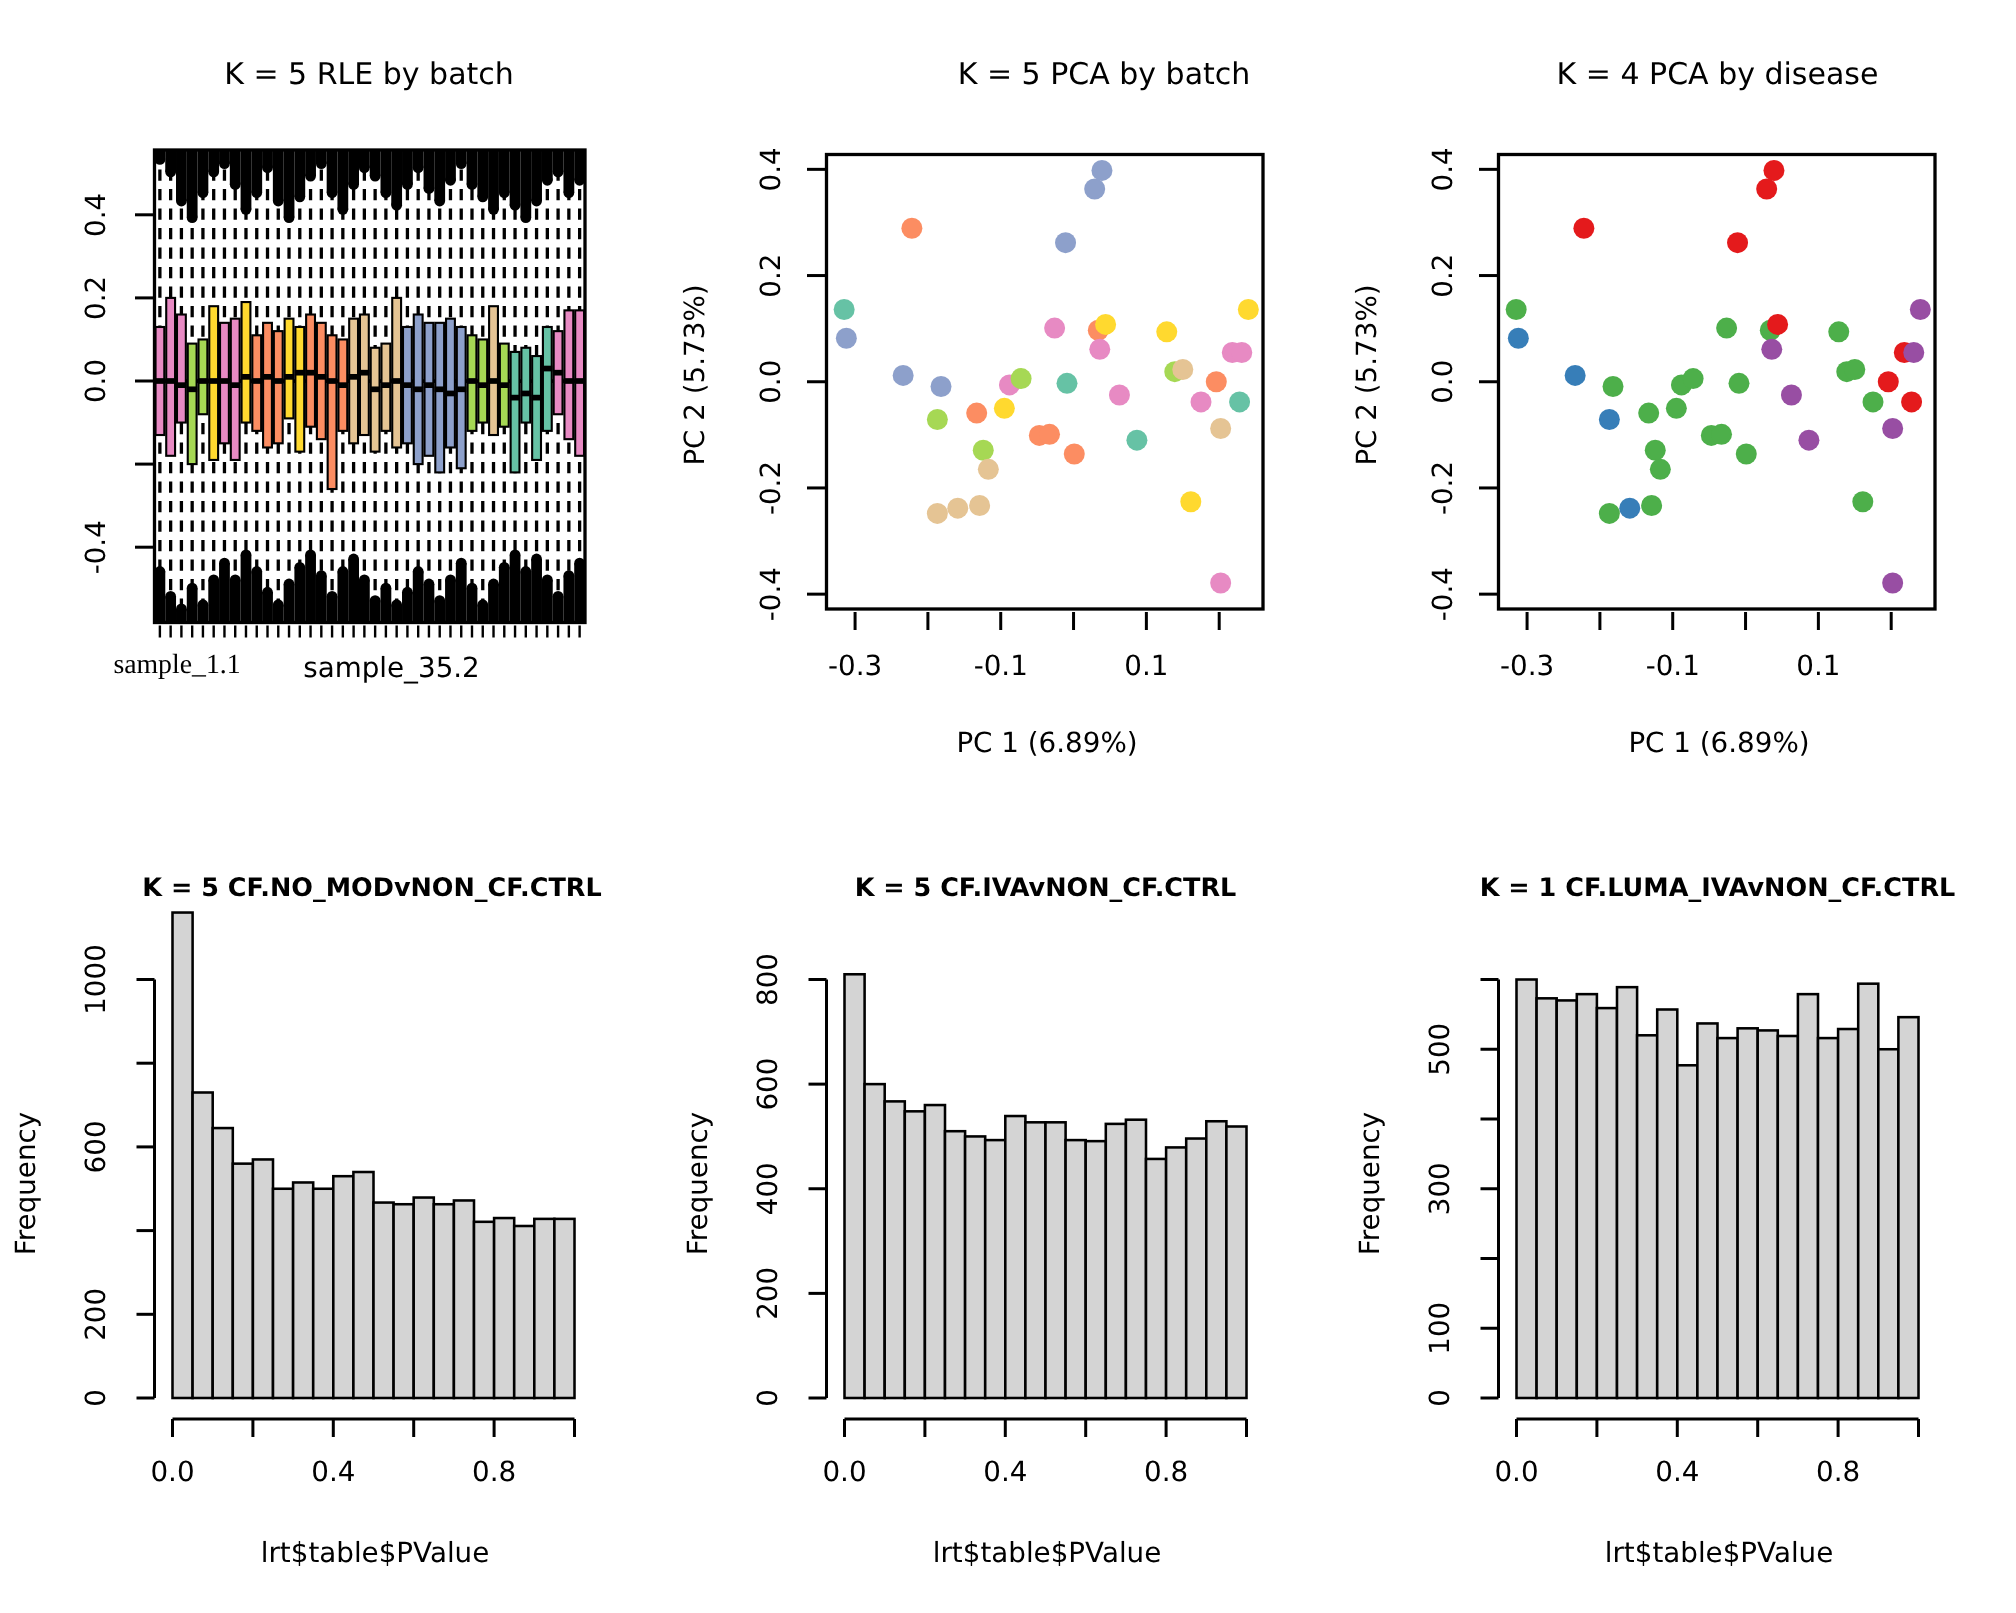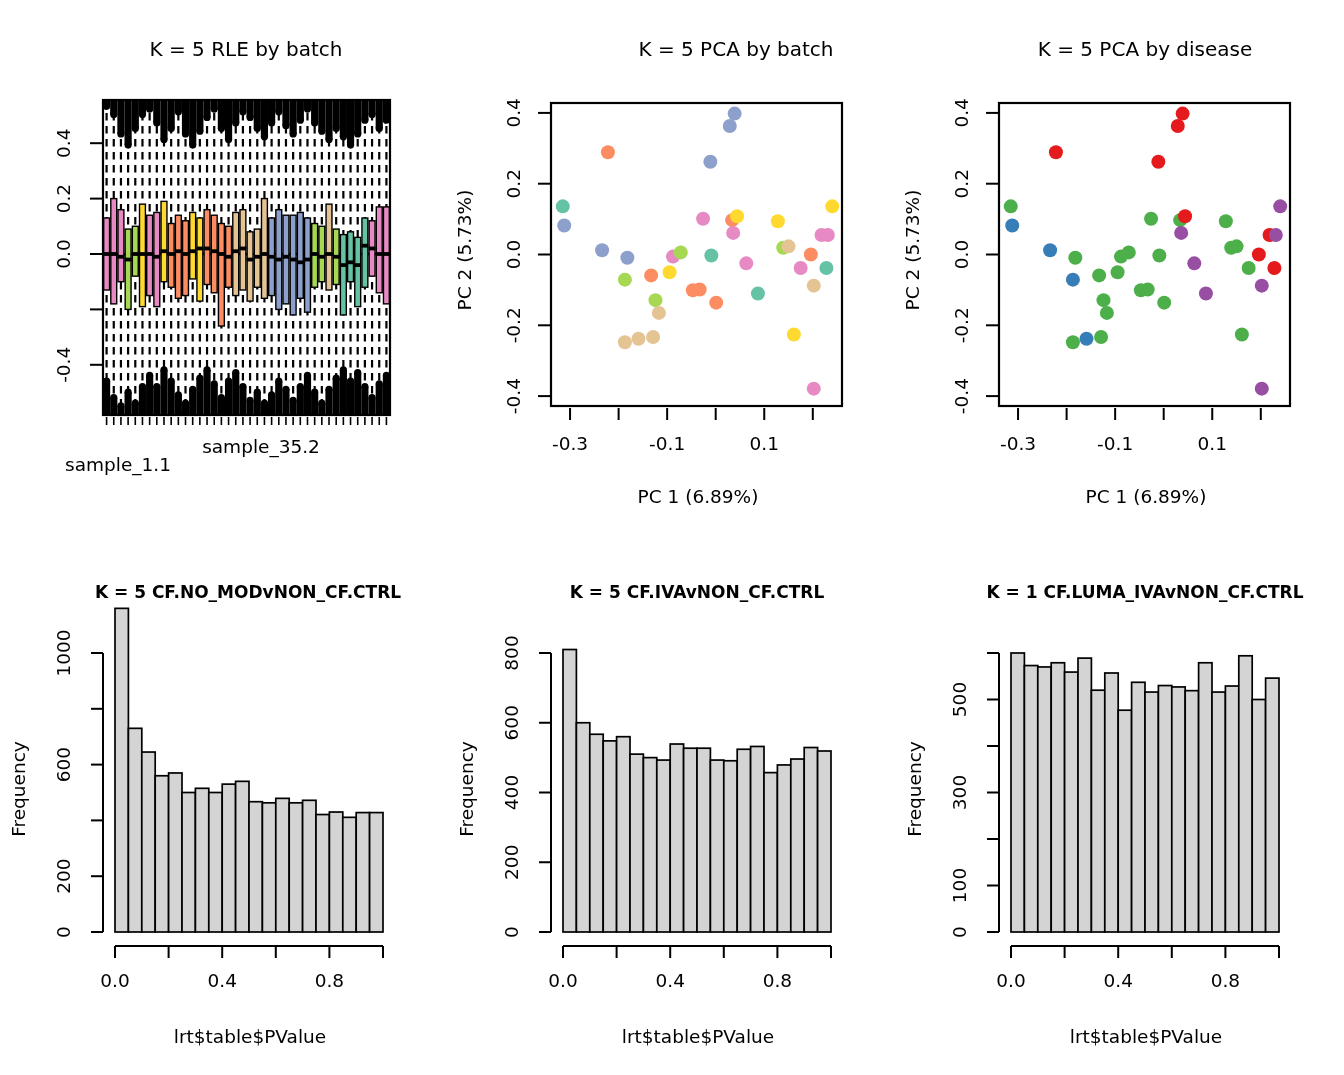--- a/index.html
+++ b/index.html
@@ -11,36 +11,36 @@
   .title{font-size:20px;font-weight:normal;}
   .subtitle{font-size:17px;font-weight:bold;}
   .axlab{font-size:18.5px;}
   svg text{font-family:"DejaVu Sans","Liberation Sans",sans-serif;font-size:18.5px;fill:#000;}
 </style>
 </head>
 <body>
 
 <div class="lbl title" style="left:246px;top:49px;">K = 5 RLE by batch</div>
 <div class="lbl title" style="left:696px;top:49px;margin-left:40px;">K = 5 PCA by batch</div>
-<div class="lbl title" style="left:1145px;top:49px;">K = 5 PCA by disease</div>
+<div class="lbl title" style="left:1145px;top:49px;">K = 4 PCA by disease</div>
 <div class="lbl subtitle" style="left:248px;top:592px;">K = 5 CF.NO_MODvNON_CF.CTRL</div>
 <div class="lbl subtitle" style="left:697px;top:592px;text-align:right;">K = 5 CF.IVAvNON_CF.CTRL</div>
 <div class="lbl subtitle" style="left:1145px;top:592px;">K = 1 CF.LUMA_IVAvNON_CF.CTRL</div>
 
 <div class="lbl axlab" style="left:698px;top:496px;">PC 1 (6.89%)</div>
 <div class="lbl axlab" style="left:1146px;top:496px;">PC 1 (6.89%)</div>
 <div class="lbl axlab rot" style="left:464px;top:250px;">PC 2 (5.73%)</div>
 <div class="lbl axlab rot" style="left:912px;top:250px;">PC 2 (5.73%)</div>
 <div class="lbl axlab rot" style="left:18px;top:789px;">Frequency</div>
 <div class="lbl axlab rot" style="left:466px;top:789px;">Frequency</div>
 <div class="lbl axlab rot" style="left:914px;top:789px;">Frequency</div>
 <div class="lbl axlab" style="left:250px;top:1036px;">lrt$table$PValue</div>
 <div class="lbl axlab" style="left:698px;top:1036px;">lrt$table$PValue</div>
 <div class="lbl axlab" style="left:1146px;top:1036px;">lrt$table$PValue</div>
-<div class="lbl axlab" style="left:118px;top:464px;">sample_1.1</div>
+<div class="lbl axlab" style="left:118px;top:444px;font-family:Liberation Serif, serif;">sample_1.1</div>
 <div class="lbl axlab" style="left:261px;top:446px;">sample_35.2</div>
 
 <svg id="rle" style="left:0;top:0;" width="448" height="537">
     <defs>
       <clipPath id="rleclip">
         <rect x="103" y="100" width="287" height="315"></rect>
       </clipPath>
     </defs>
     <g clip-path="url(#rleclip)">
       <g stroke="#000" stroke-width="2.2" stroke-dasharray="7.5 5.5">

